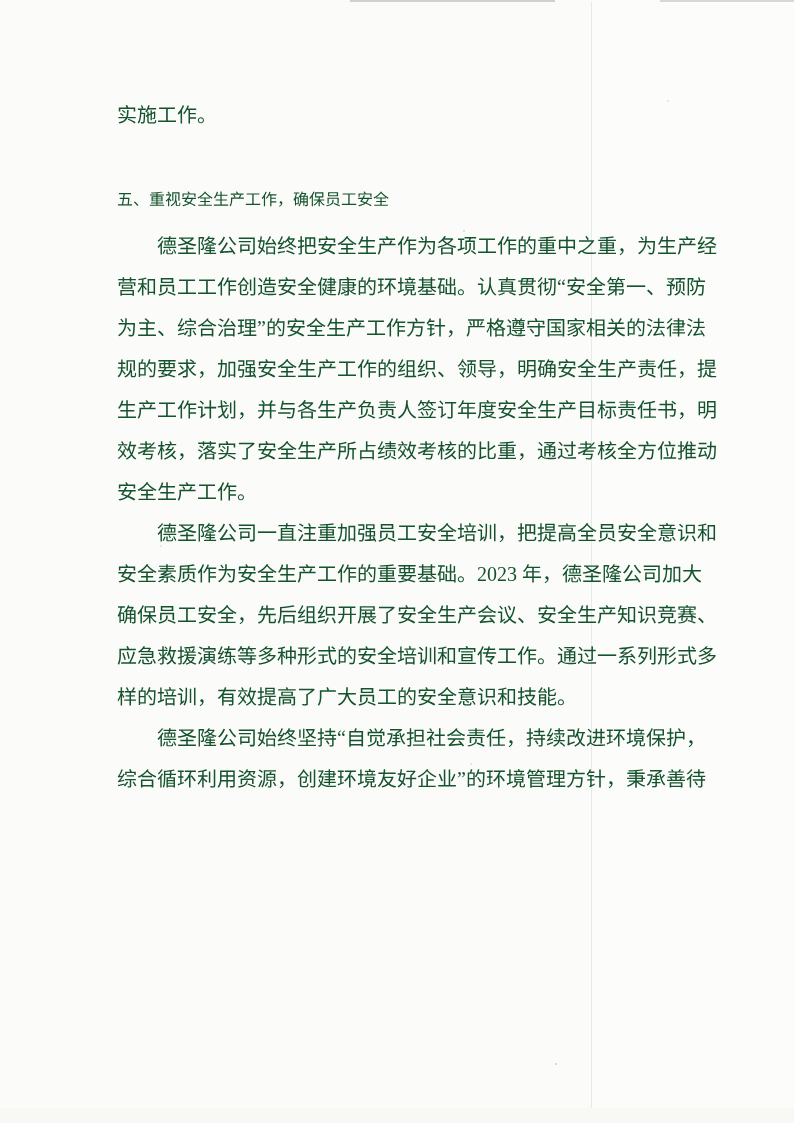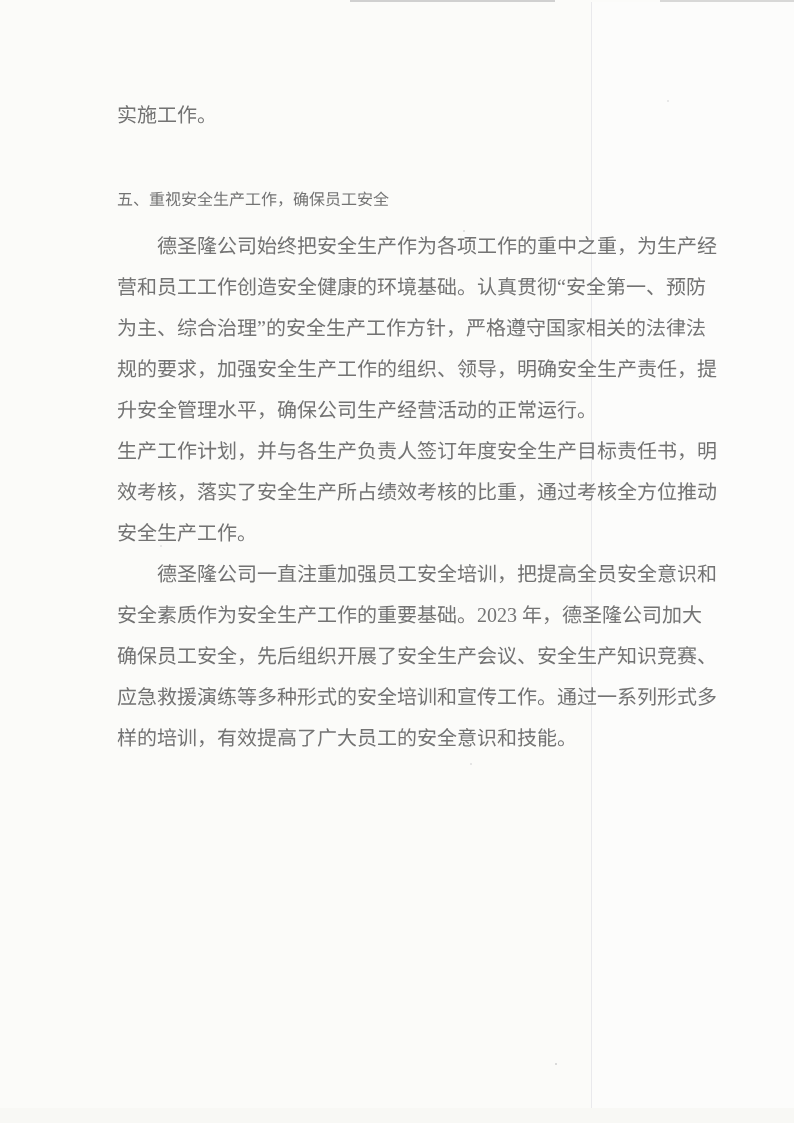--- a/index.html
+++ b/index.html
@@ -65,21 +65,21 @@
   .speck.s3 { left: 555px; top: 1063px; background: #cfcfcf; }
   .speck.s4 { left: 470px; top: 763px; background: #dedede; }
   .speck.s5 { left: 160px; top: 545px; background: #e0e0e0; }
   .speck.s6 { left: 685px; top: 620px; background: #e3e3e3; }
 
   .content {
     position: absolute;
     left: 117px;
     top: 95px;
     width: 553px;
-    color: #737373;
+    color: #14532d;
   }
   .block { margin: 0; }
   .block.heading {
     margin-top: 43px;
     margin-bottom: 6px;
   }
   .line {
     height: 41px;
     line-height: 41px;
     font-size: 20px;
@@ -124,28 +124,31 @@
         <div class="line noj">实施工作。</div>
       </div>
       <div class="block heading">
         <div class="heading-line">五、重视安全生产工作，确保员工安全</div>
       </div>
       <div class="block paragraph">
         <div class="line ind">德圣隆公司始终把安全生产作为各项工作的重中之重，为生产经</div>
         <div class="line">营和员工工作创造安全健康的环境基础。认真贯彻“安全第一、预防</div>
         <div class="line">为主、综合治理”的安全生产工作方针，严格遵守国家相关的法律法</div>
         <div class="line">规的要求，加强安全生产工作的组织、领导，明确安全生产责任，提</div>
-        <div class="line noj">升安全管理水平，确保公司生产经营活动的正常运行。</div>
       </div>
       <div class="block paragraph">
         <div class="line">生产工作计划，并与各生产负责人签订年度安全生产目标责任书，明</div>
         <div class="line">效考核，落实了安全生产所占绩效考核的比重，通过考核全方位推动</div>
         <div class="line noj">安全生产工作。</div>
       </div>
       <div class="block paragraph">
         <div class="line ind">德圣隆公司一直注重加强员工安全培训，把提高全员安全意识和</div>
         <div class="line">安全素质作为安全生产工作的重要基础。2023 年，德圣隆公司加大</div>
         <div class="line">确保员工安全，先后组织开展了安全生产会议、安全生产知识竞赛、</div>
         <div class="line">应急救援演练等多种形式的安全培训和宣传工作。通过一系列形式多</div>
         <div class="line noj">样的培训，有效提高了广大员工的安全意识和技能。</div>
       </div>
+      <div class="block paragraph">
+        <div class="line ind">德圣隆公司始终坚持“自觉承担社会责任，持续改进环境保护，</div>
+        <div class="line">综合循环利用资源，创建环境友好企业”的环境管理方针，秉承善待</div>
+      </div>
     </div>
 </div>
 
 </body></html>

